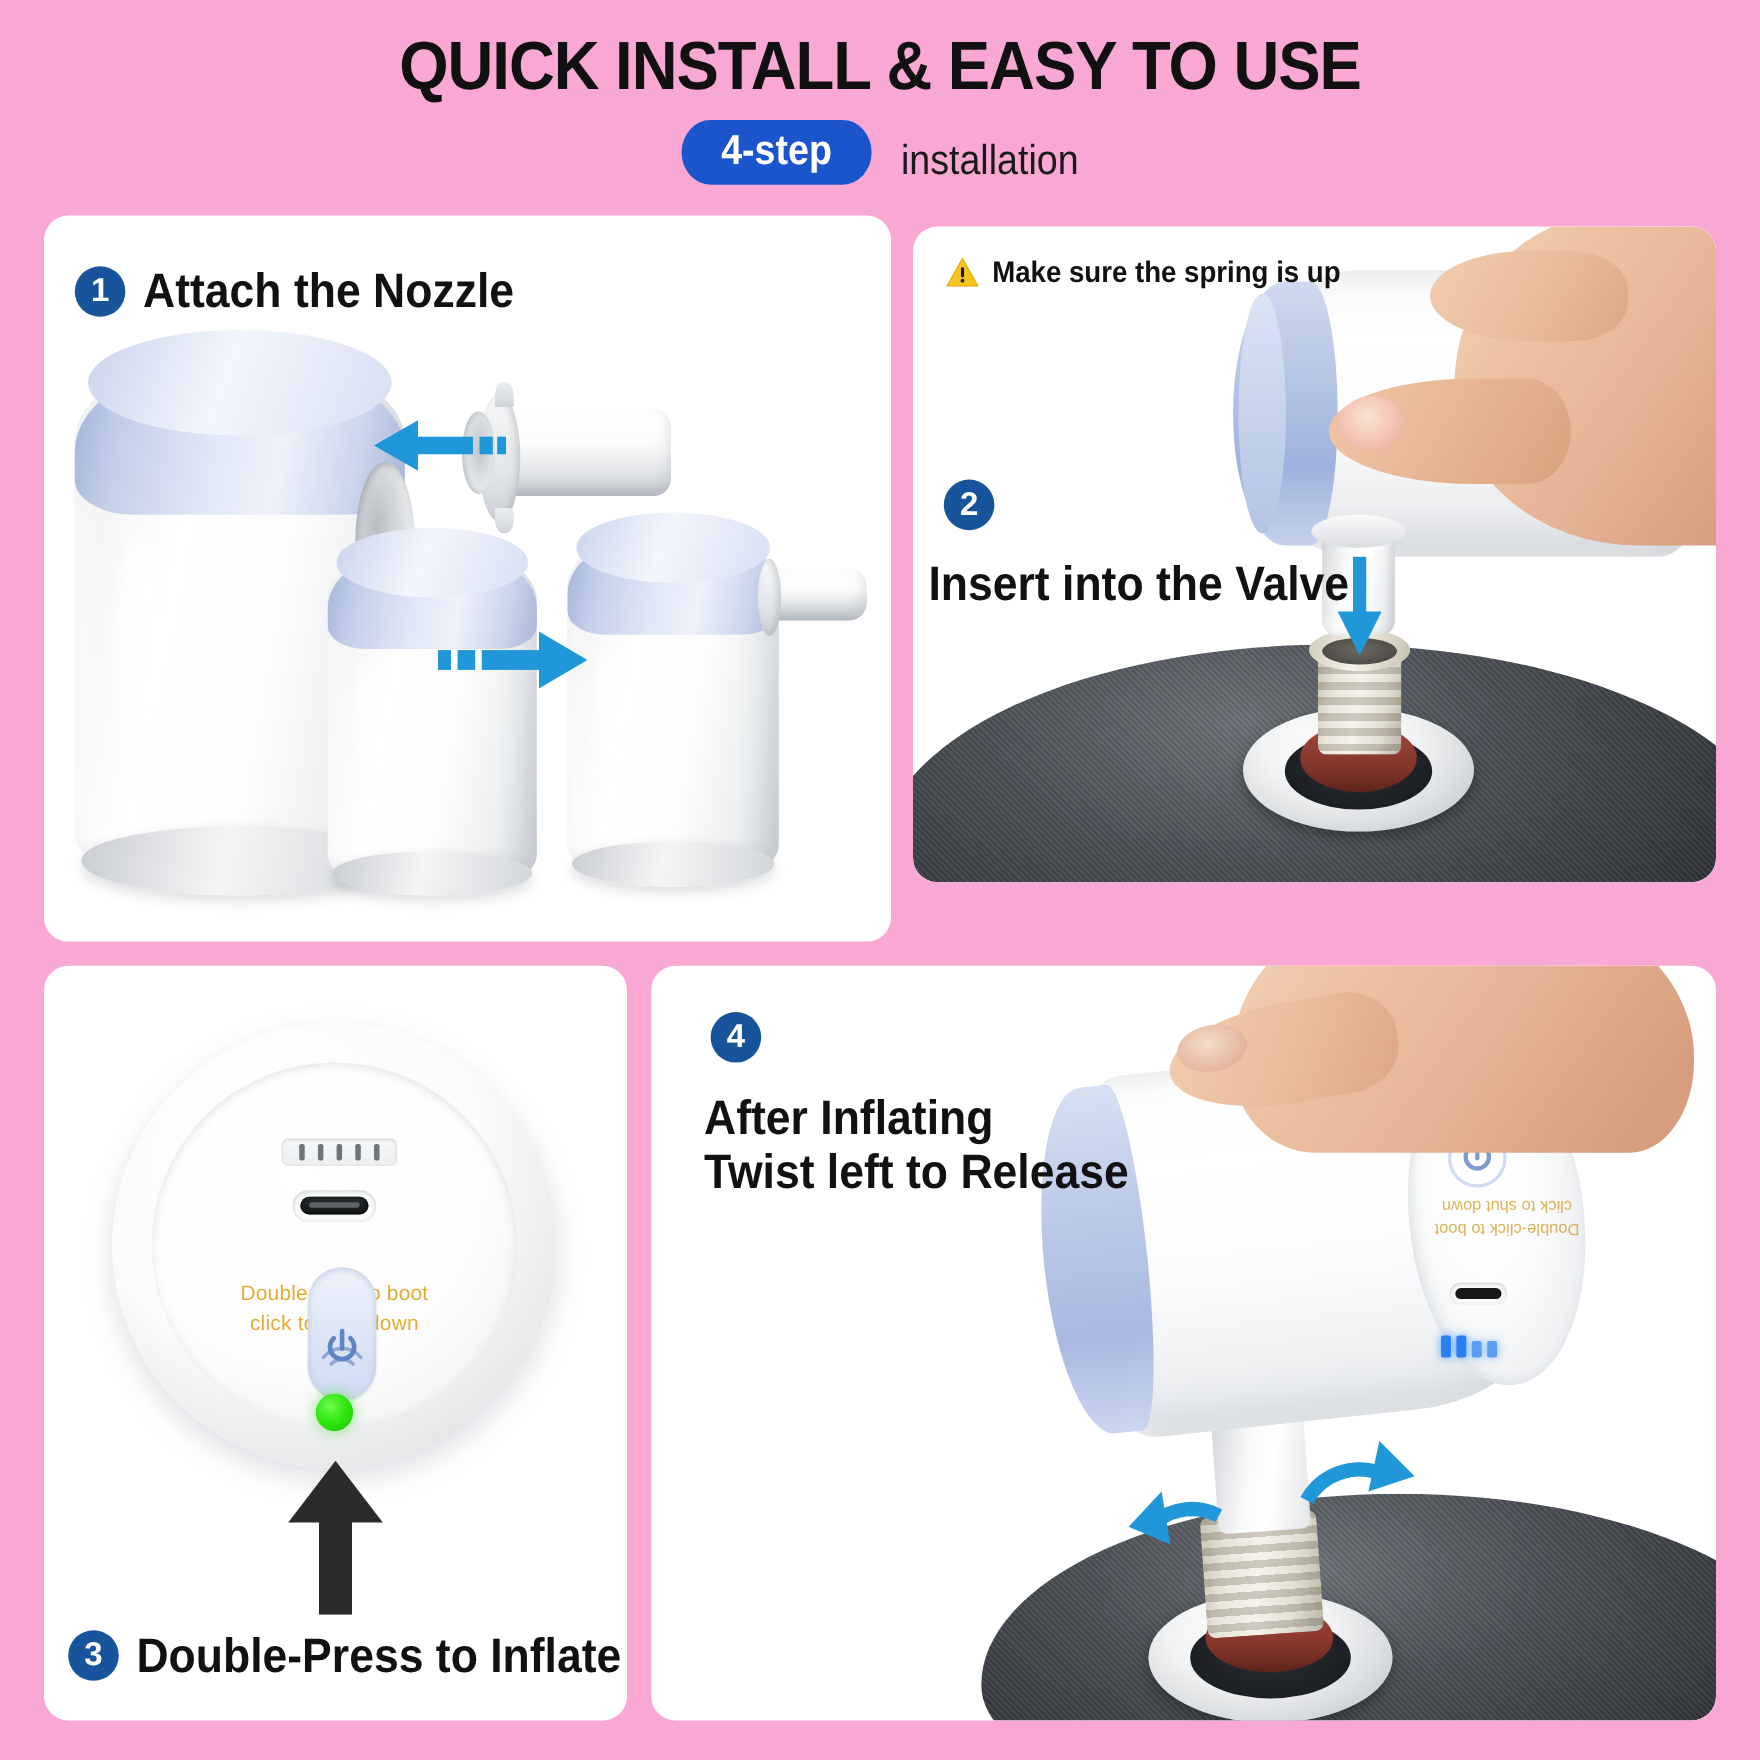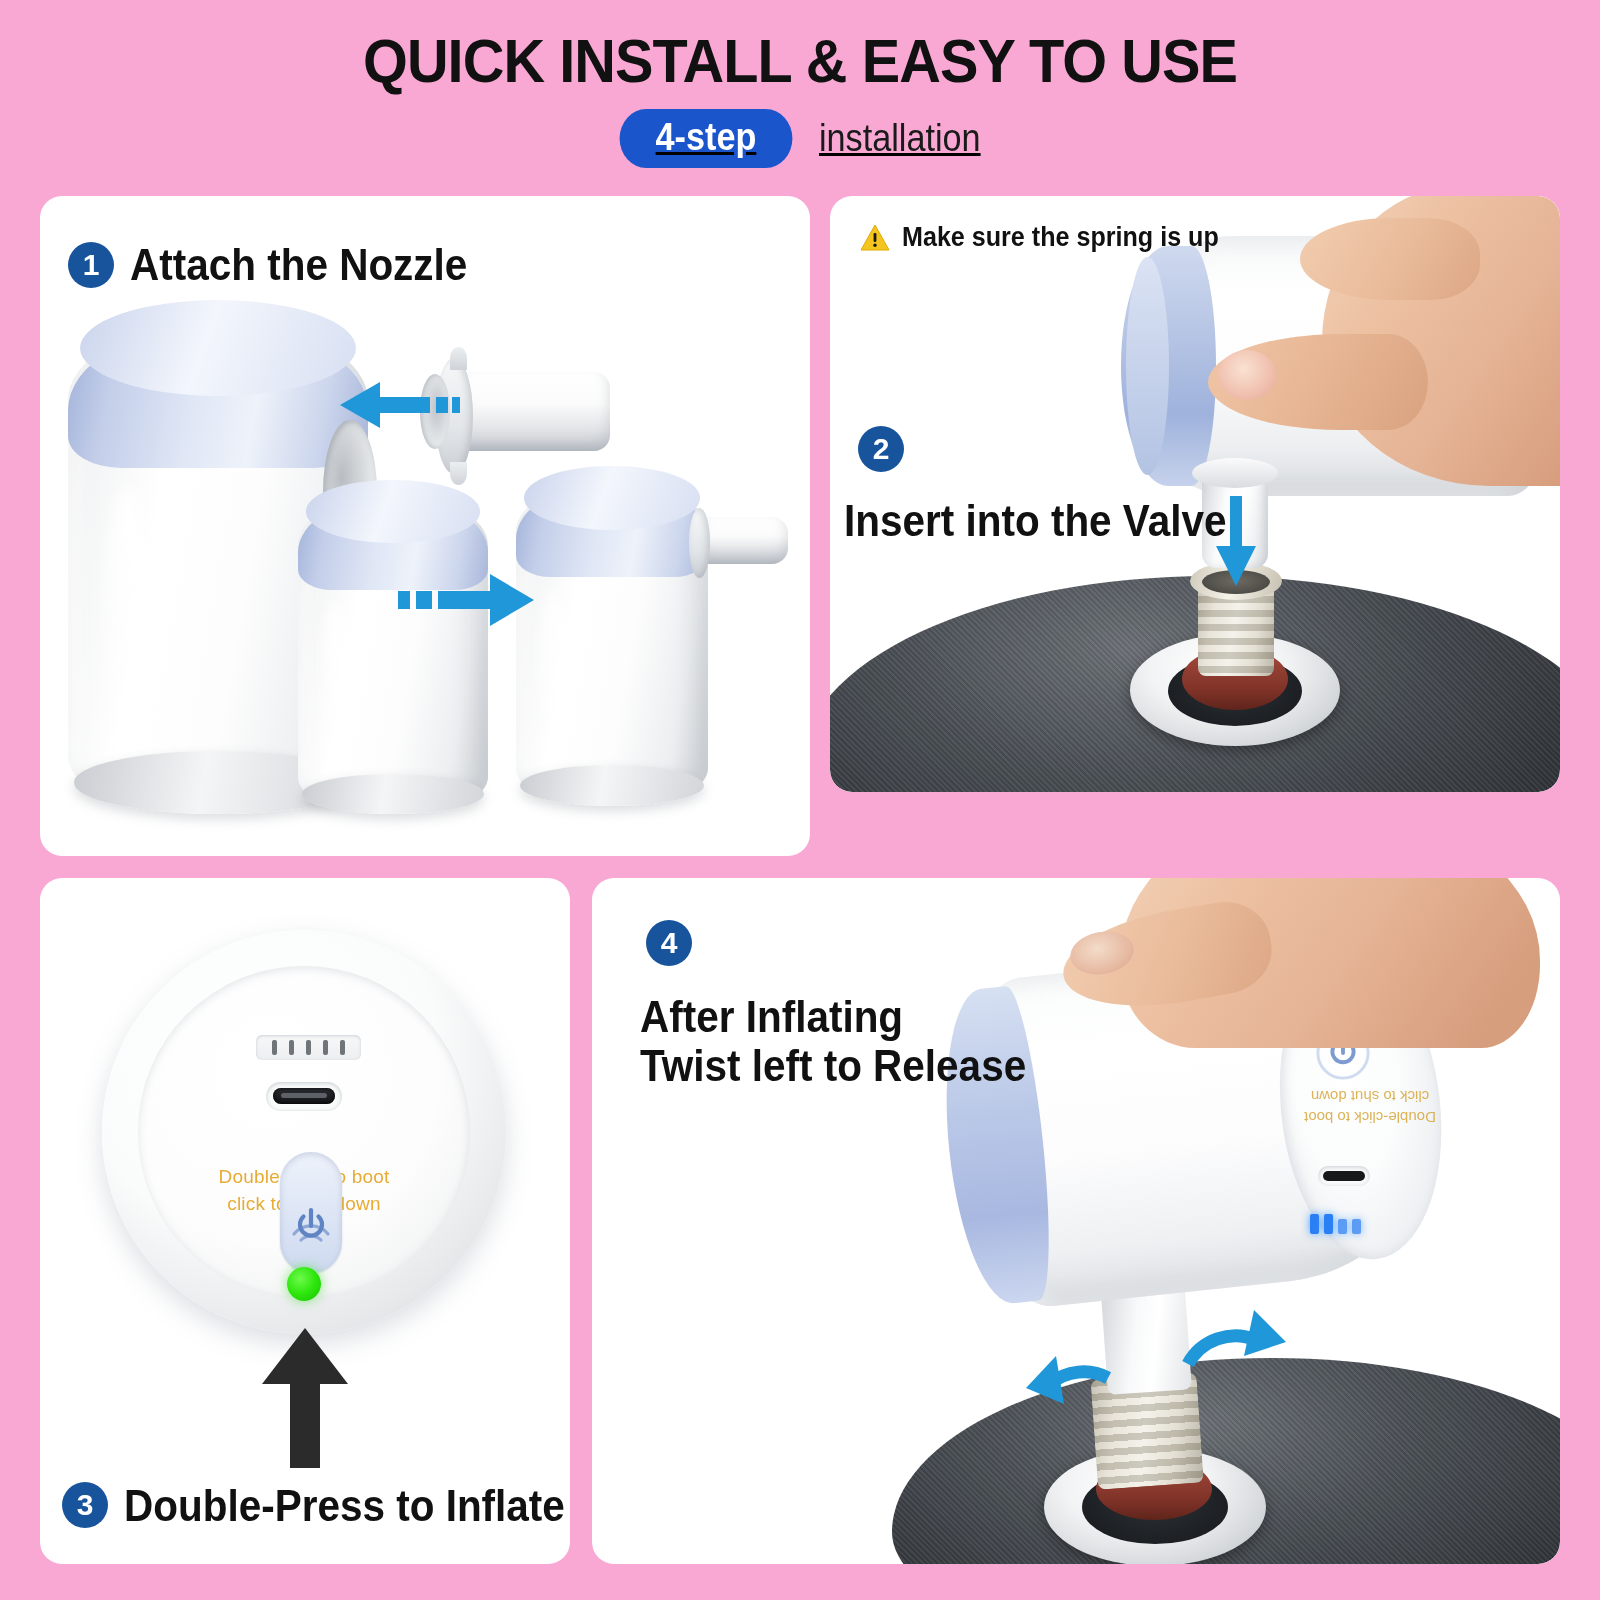--- a/index.html
+++ b/index.html
@@ -13,40 +13,40 @@
 
   
   .header { width: 100%; padding-top: 28px; text-align: center; }
   .main-title {
     font-family: "Liberation Sans Narrow", "Liberation Sans", sans-serif;
     font-weight: 700; font-size: 62px; letter-spacing: -1px;
     color: #111; transform: scaleX(0.93); transform-origin: center;
     line-height: 1.05;
   }
   .subtitle-row {
-    display: flex; align-items: center; justify-content: center;
-    gap: 8px; margin-top: 16px; text-decoration: underline;
+    display: flex; align-items: flex-end; justify-content: center;
+    gap: 8px; margin-top: 16px;
   }
   .step-pill {
     background: #1b55cc; color: #fff; border-radius: 999px;
     padding: 9px 40px 12px 40px; font-size: 38px; font-weight: 700;
     font-family: "Liberation Sans Narrow", "Liberation Sans", sans-serif;
     transform: scaleX(0.9); letter-spacing: 0px; line-height: 1;
   }
   .subtitle-text {
     font-size: 38px; font-weight: 400; color: #1a1a1a;
     font-family: "Liberation Sans Narrow", "Liberation Sans", sans-serif;
     transform: scaleX(0.9);
   }
 
   
   .grid { position: absolute; left: 40px; top: 196px; width: 1520px; height: 1368px; }
   .panel { position: absolute; background: #fff; border-radius: 22px; overflow: hidden; }
   #panel1 { left: 0;   top: 0;   width: 770px; height: 660px; }
-  #panel2 { left: 790; top: 0;   width: 730px; height: 596px; }
+  #panel2 { left: 790; top: 10px;   width: 730px; height: 596px; }
   #panel2 { left: 790px; }
   #panel3 { left: 0;   top: 682px; width: 530px; height: 686px; }
   #panel4 { left: 552px; top: 682px; width: 968px; height: 686px; }
 
   
   .badge {
     width: 46px; height: 46px; border-radius: 50%;
     background: #17549c; color: #fff;
     display: inline-flex; align-items: center; justify-content: center;
     font-size: 30px; font-weight: 700; line-height: 1;

